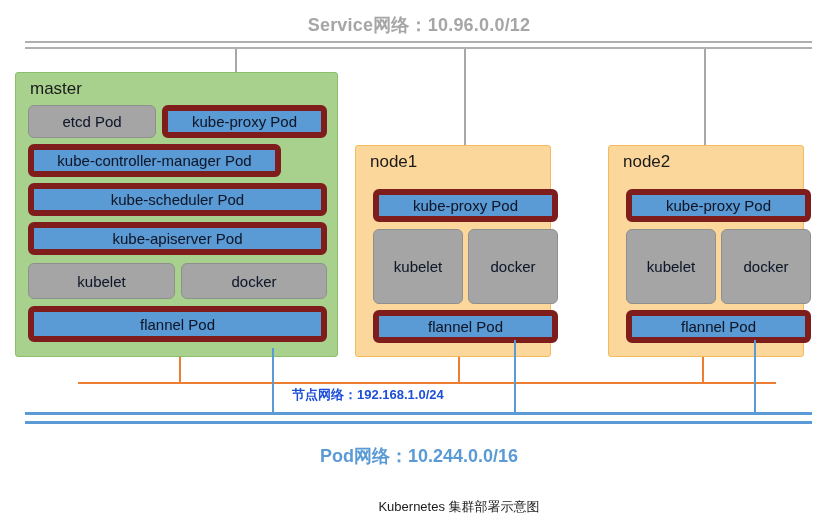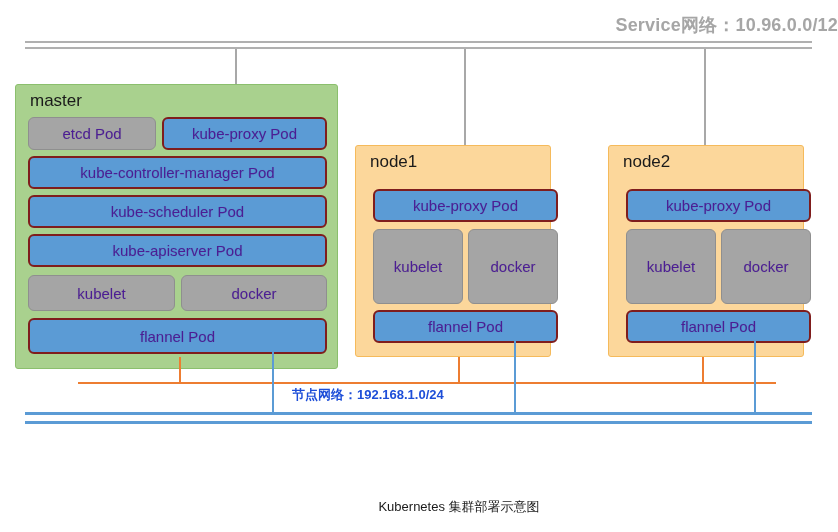--- a/index.html
+++ b/index.html
@@ -18,21 +18,21 @@
     width: 838px;
     height: 532px;
   }
 
   
   .svc-label {
     position: absolute;
     left: 0;
     top: 13px;
     width: 838px;
-    text-align: right;
+    text-align: center;
     font-size: 18px;
     font-weight: bold;
     color: #a6a6a6;
     letter-spacing: 0.2px;
     white-space: nowrap;
   }
   .svc-bus {
     position: absolute;
     left: 25px;
     top: 41px;
@@ -50,21 +50,21 @@
   }
 
   
   .host {
     position: absolute;
     box-sizing: border-box;
     border-radius: 3px;
   }
   .host.master {
     left: 15px;
-    top: 84px;
+    top: 72px;
     width: 323px;
     height: 285px;
     background: #a9d18e;
     border: 1px solid #8bbf6d;
   }
   .host.node {
     top: 145px;
     width: 196px;
     height: 212px;
     background: #fcd79b;
@@ -84,29 +84,29 @@
   }
 
   
   .pill {
     position: absolute;
     box-sizing: border-box;
     border-radius: 6px;
     display: flex;
     align-items: center;
     justify-content: center;
-    color: #4c1d95;
+    color: #0f172a;
     font-size: 15px;
     line-height: 1;
     white-space: nowrap;
     text-shadow: 0 0 1px rgba(0,0,0,0.12);
   }
   .pill.blue {
     background: #5b9bd5;
-    border: 2px solid #7f1d1d;
+    border: 6px solid #7f1d1d;
   }
   .pill.gray {
     background: #a5a5a5;
     border: 1px solid #8f8f8f;
   }
 
   
   .node-bus {
     position: absolute;
     left: 78px;
@@ -183,21 +183,21 @@
   <div class="svc-drop" style="left:464px; top:49px; height:140px;"></div>
   <div class="svc-drop" style="left:704px; top:49px; height:140px;"></div>
 
   <div class="host master">
     <div class="host-title">master</div>
 
     <div class="pill gray" style="left:12px; top:32px; width:128px; height:33px;">etcd Pod</div>
 
     <div class="pill blue" style="left:146px; top:32px; width:165px; height:33px;">kube-proxy Pod</div>
 
-    <div class="pill blue" style="left:12px; top:71px; width:299px; height:33px;">kube-controller-manager Pod</div>
+    <div class="pill blue" style="left:12px; top:71px; width:253px; height:33px;">kube-controller-manager Pod</div>
 
     <div class="pill blue" style="left:12px; top:149px; width:299px; height:33px;">kube-apiserver Pod</div>
 
     <div class="pill blue" style="left:12px; top:110px; width:299px; height:33px;">kube-scheduler Pod</div>
 
     <div class="pill gray" style="left:12px; top:190px; width:147px; height:36px;">kubelet</div>
 
     <div class="pill gray" style="left:165px; top:190px; width:146px; height:36px;">docker</div>
 
     <div class="pill blue" style="left:12px; top:233px; width:299px; height:36px;">flannel Pod</div>
@@ -230,16 +230,17 @@
   <div class="node-stub" style="left:179px; top:357px; height:26px;"></div>
   <div class="node-stub" style="left:458px; top:357px; height:26px;"></div>
   <div class="node-stub" style="left:702px; top:357px; height:26px;"></div>
   <div class="node-bus"></div>
   <div class="node-net-label" style="left:292px;">节点网络：192.168.1.0/24</div>
 
   <div class="pod-drop" style="left:272px; top:348px; height:65px;"></div>
   <div class="pod-drop" style="left:514px; top:340px; height:73px;"></div>
   <div class="pod-drop" style="left:754px; top:340px; height:73px;"></div>
   <div class="pod-bus"></div>
+  <div class="pod-net-label">Pod网络：10.244.0.0/16</div>
 
   <div class="caption">Kubernetes 集群部署示意图</div>
 
 </div>
 
 </body></html>

